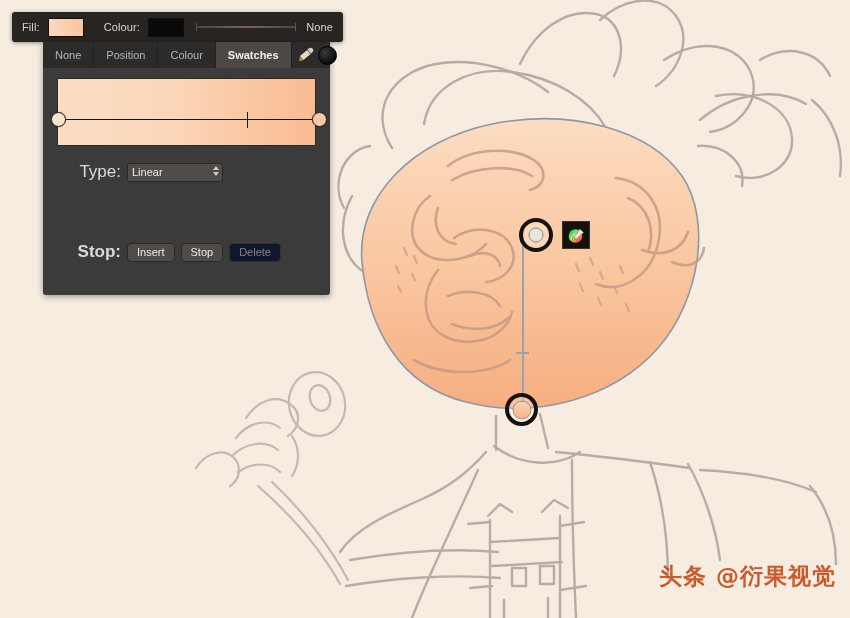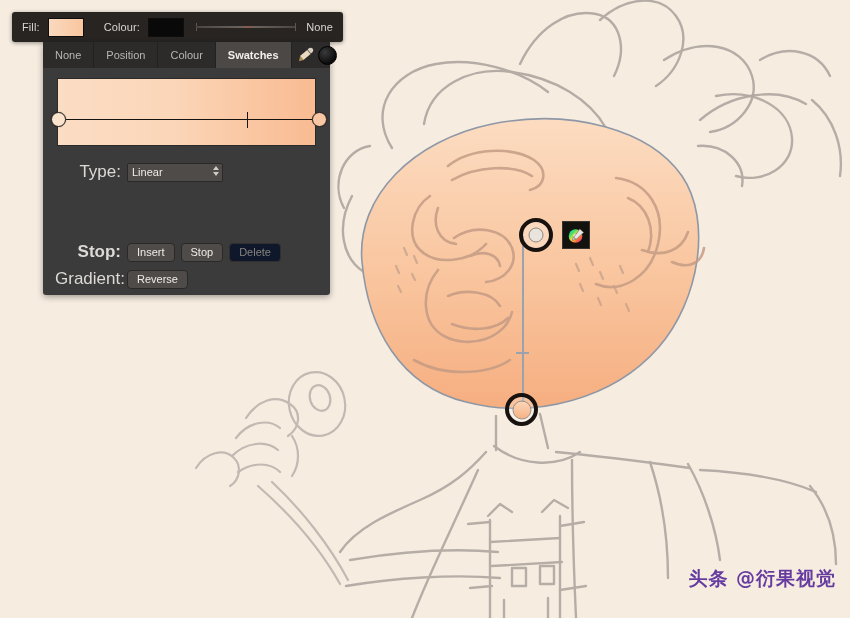--- a/index.html
+++ b/index.html
@@ -119,21 +119,21 @@
   .btn.disabled{color:#87847f;background:#0f172a;border-color:#332f2e;}
   #colour-chip{
     width:56px;height:19px;border:1px solid #2b2927;box-sizing:border-box;
     background:linear-gradient(92deg,#fbe0c8 0%,#fbd9bd 60%,#f9d0b2 100%);
   }
 
   
   #watermark{
     position:absolute;right:14px;bottom:26px;
     font-family:"DejaVu Sans", sans-serif;
-    font-size:19px;color:#4c1d95;font-weight:bold;
+    font-size:23px;color:#c2410c;font-weight:bold;
     letter-spacing:1px;opacity:.85;
   }
 </style>
 </head>
 <body>
 
 <div id="canvas">
 
   <svg id="artwork" viewBox="0 0 850 618">
     <defs>
@@ -352,23 +352,17 @@
         <span>Insert</span>
       </div>
       <div class="btn" style="margin-left:6px;">
         <span>Stop</span>
       </div>
       <div class="btn disabled" style="margin-left:6px;">
         <span>Delete</span>
       </div>
     </div>
 
-    <div class="row" style="left:12px;top:227px;width:263px;">
-      <span class="rlabel" style="width:66px;">Gradient:</span>
-      <div class="btn" style="margin-left:6px;">
-        <span>Reverse</span>
-      </div>
-    </div>
   </div>
 
   <div id="watermark">头条 @衍果视觉</div>
 
 </div>
 
 </body></html>

